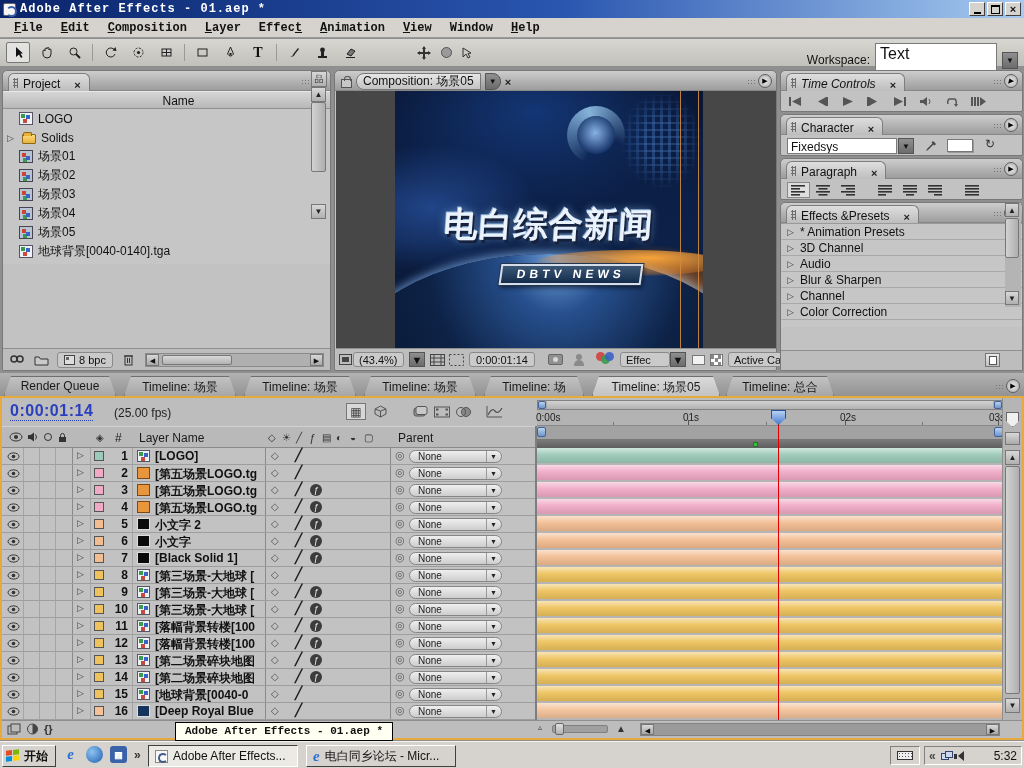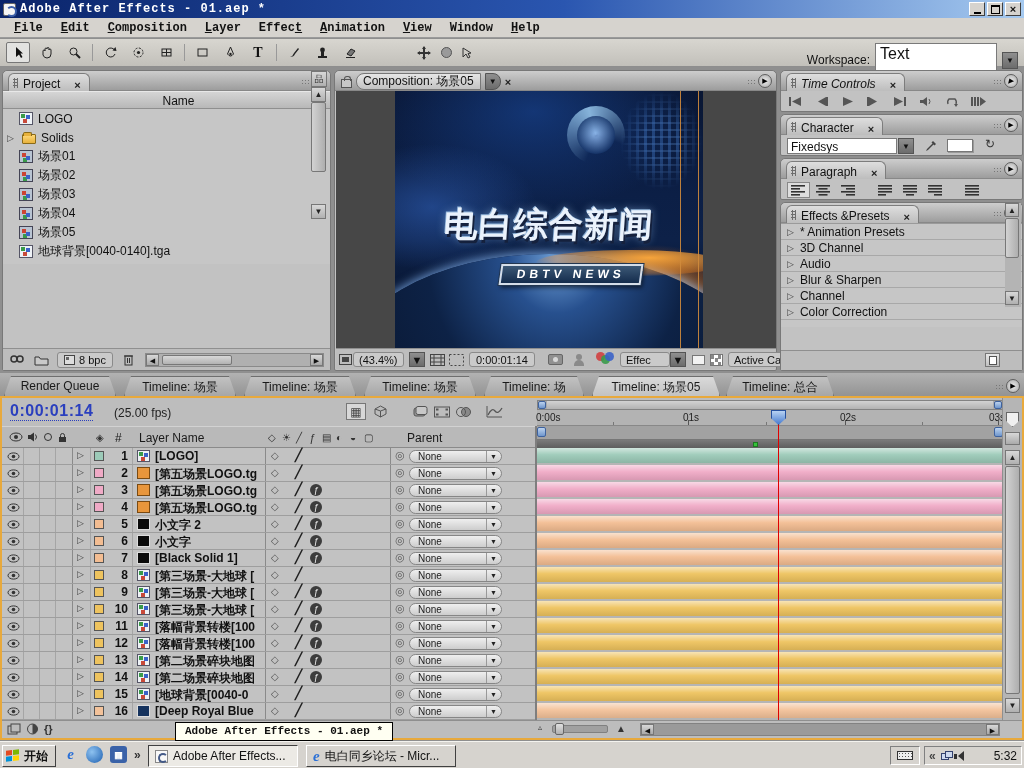--- a/index.html
+++ b/index.html
@@ -834,21 +834,21 @@
     <span class="htxt" style="left:113px">#</span>
     <span class="htxt" style="left:137px">Layer Name</span>
     <span class="hic" style="left:266px;font-size:10px">◇</span>
     <span class="hic" style="left:280px;font-size:10px">☀</span>
     <span class="hic" style="left:294px;font-size:10px">╱</span>
     <span class="hic" style="left:307px;font-size:11px;font-style:italic">ƒ</span>
     <span class="hic" style="left:320px;font-size:10px">▤</span>
     <span class="hic" style="left:334px;font-size:10px">◐</span>
     <span class="hic" style="left:348px;font-size:10px">◒</span>
     <span class="hic" style="left:362px;font-size:10px">▢</span>
-    <span class="htxt" style="left:405px">Parent</span>
+    <span class="htxt" style="left:396px">Parent</span>
   </div>
   <div id="tl-workarea">
     <span class="cap" style="left:0"></span>
     <span class="cap" style="right:0"></span>
   </div>
   <div id="tl-darkbar">
     <span id="wa-marker"></span>
   </div>
 
   <div id="tl-rows">

